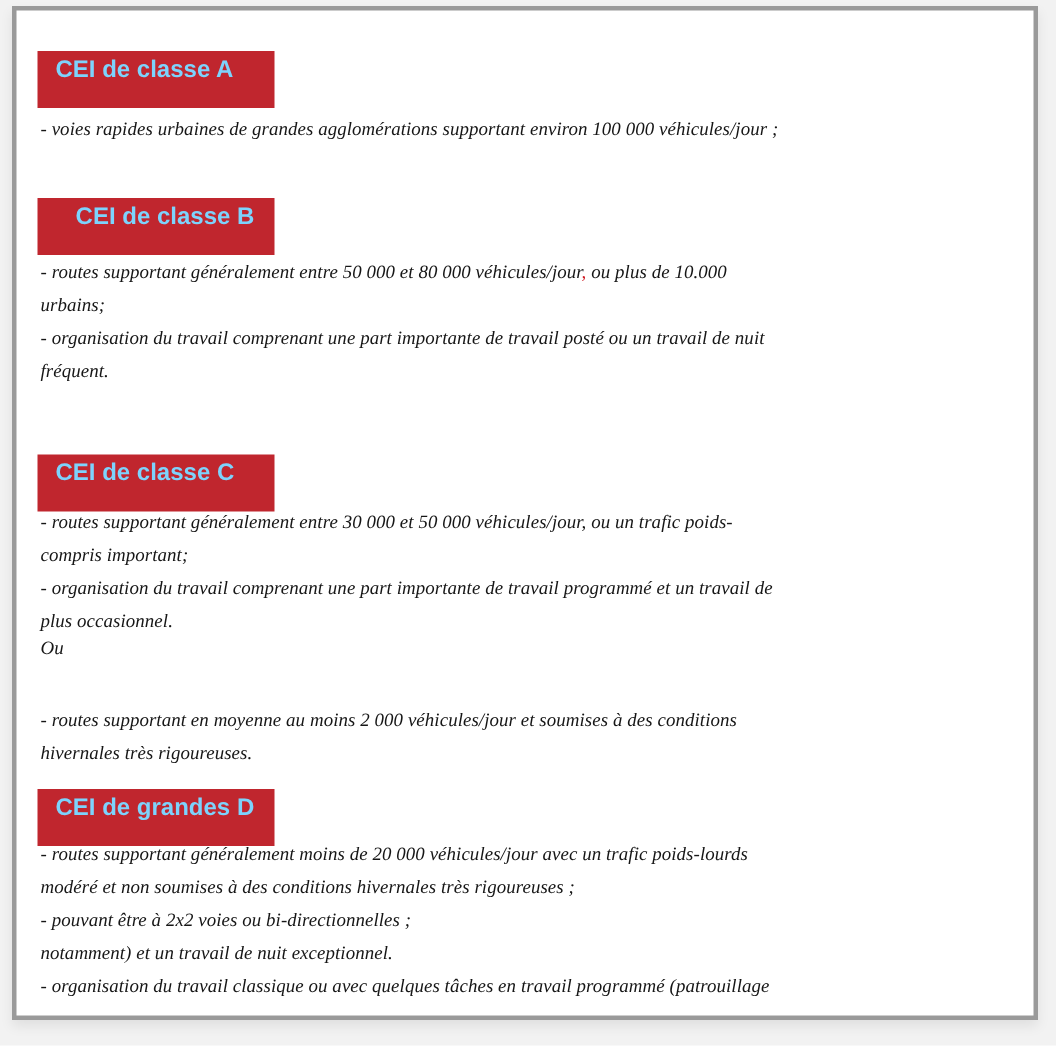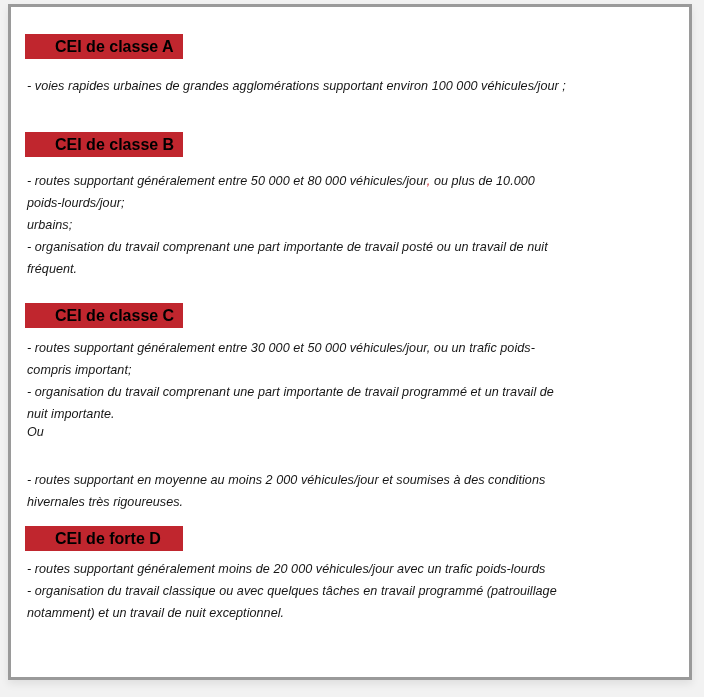--- a/index.html
+++ b/index.html
@@ -15,36 +15,36 @@
     left: 8px; top: 4px;
     width: 684px; height: 676px;
     box-sizing: border-box;
     border: 3px solid #9a9a9a;
     background: #ffffff;
     box-shadow: 0 4px 8px rgba(0,0,0,0.08);
   }
   .badge {
     position: absolute;
     left: 14px;
-    height: 25px;
+    height: 38px;
     width: 158px;
     background: #c0262e;
-    color: #000000;
+    color: #7dd3fc;
     font-family: "Liberation Sans", sans-serif;
     font-weight: bold;
     font-size: 16px;
     line-height: 26px;
-    padding-left: 30px;
+    padding-left: 12px;
     box-sizing: border-box;
   }
   .para {
     position: absolute;
     left: 16px;
     right: 14px;
-    font-family: Liberation Sans, sans-serif;
+    font-family: Liberation Serif, serif;
     font-style: italic;
     font-size: 12.6px;
     line-height: 22px;
     color: #161616;
     letter-spacing: 0.05px;
     white-space: nowrap;
   }
   .line { display: block; height: 22px; }
   .red { color: #d01c24; }
 </style>
@@ -54,49 +54,50 @@
 <div class="frame">
 
   <div>
     <div class="badge" style="top:27px;">CEI de classe A</div>
     <div class="para" style="top:68px;">
       <span class="line"> - voies rapides urbaines de grandes agglomérations supportant environ 100 000 véhicules/jour ;</span>
     </div>
   </div>
 
   <div>
-    <div class="badge" style="top:125px;">CEI de classe B</div>
+    <div class="badge" style="top:125px;text-align:center;">CEI de classe B</div>
     <div class="para" style="top:163px;">
       <span class="line"><span>- routes supportant généralement entre 50 000 et 80 000 véhicules/jour</span><span class="red">,</span><span> ou plus de 10.000</span></span>
-      <span class="line">poids-lourds/jour;</span>
       <span class="line">urbains;</span>
       <span class="line">- organisation du travail comprenant une part importante de travail posté ou un travail de nuit</span>
       <span class="line">fréquent.</span>
     </div>
   </div>
 
   <div>
     <div class="badge" style="top:296px;">CEI de classe C</div>
     <div class="para" style="top:330px;">
       <span class="line">- routes supportant généralement entre 30 000 et 50 000 véhicules/jour, ou un trafic poids-</span>
       <span class="line">compris important;</span>
       <span class="line">- organisation du travail comprenant une part importante de travail programmé et un travail de</span>
-      <span class="line">nuit importante.</span>
+      <span class="line">plus occasionnel.</span>
     </div>
     <div class="para" style="top:414px;">
       <span class="line">Ou</span>
     </div>
     <div class="para" style="top:462px;">
       <span class="line">- routes supportant en moyenne au moins 2 000 véhicules/jour et soumises à des conditions</span>
       <span class="line">hivernales très rigoureuses.</span>
     </div>
   </div>
 
   <div>
-    <div class="badge" style="top:519px;">CEI de forte D</div>
+    <div class="badge" style="top:519px;">CEI de grandes D</div>
     <div class="para" style="top:551px;">
       <span class="line">- routes supportant généralement moins de 20 000 véhicules/jour avec un trafic poids-lourds</span>
+      <span class="line">modéré et non soumises à des conditions hivernales très rigoureuses ;</span>
+      <span class="line">- pouvant être à 2x2 voies ou bi-directionnelles  ;</span>
+      <span class="line">notamment) et un travail de nuit exceptionnel.</span>
       <span class="line">- organisation du travail classique ou avec quelques tâches en travail programmé (patrouillage</span>
-      <span class="line">notamment) et un travail de nuit exceptionnel.</span>
     </div>
   </div>
 
 </div>
 
 </body></html>

